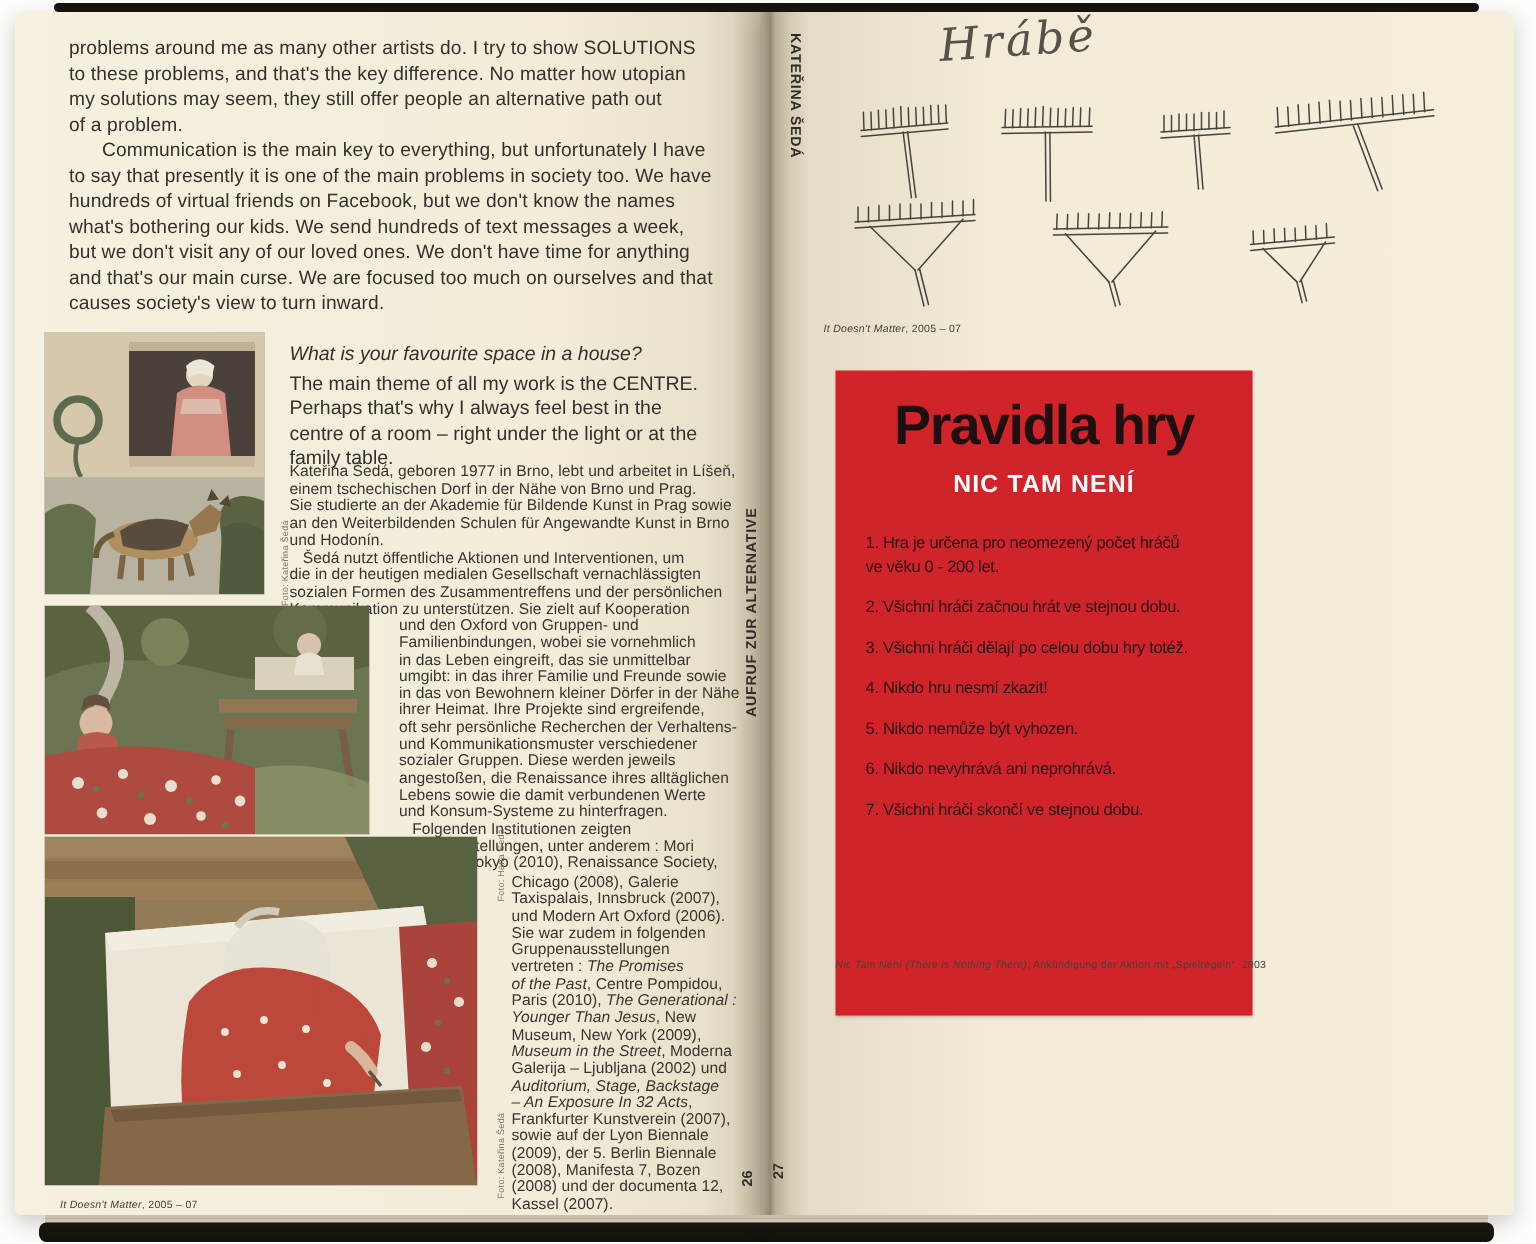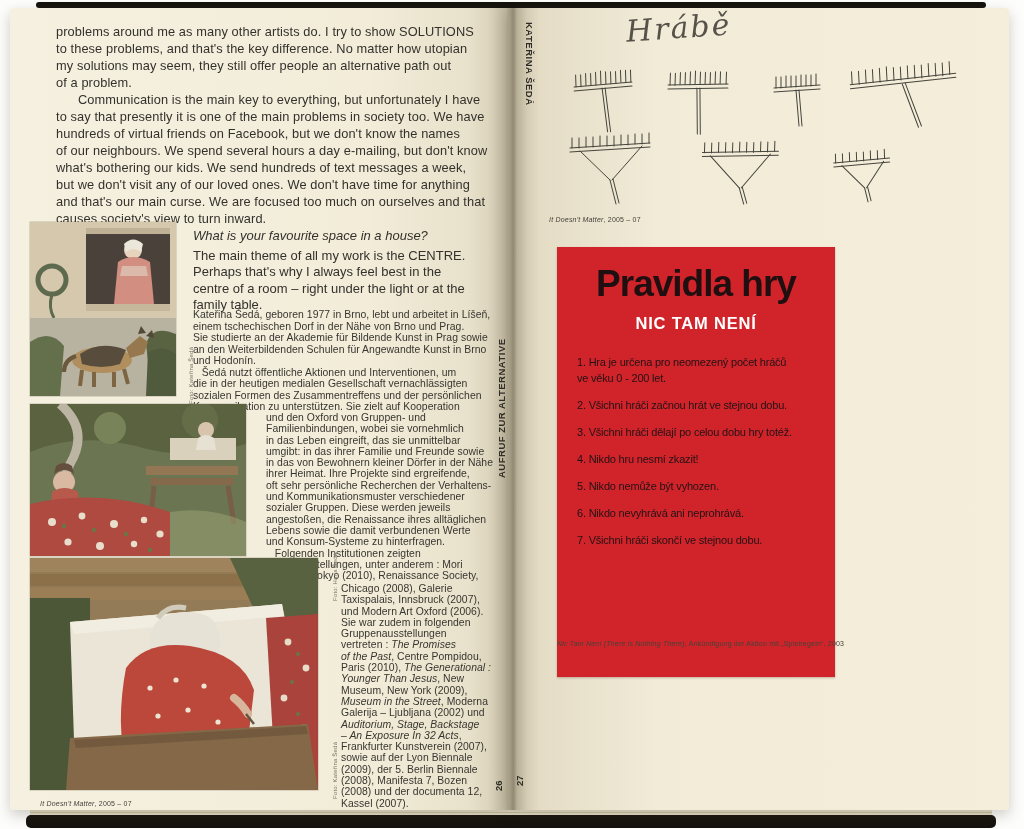--- a/index.html
+++ b/index.html
@@ -15,21 +15,21 @@
     background:linear-gradient(to right,#f6f0e0 0%,#f2ecd9 72%,#e8e1cb 92%,#d3cbb2 100%);
     box-shadow:0 5px 14px rgba(60,50,30,.25);}
   .page-right{left:508px;width:501px;border-radius:0 4px 4px 0;
     background:linear-gradient(to left,#f4eedb 0%,#f1ebd8 70%,#e4dcc5 94%,#ccc3a9 100%);
     box-shadow:0 5px 14px rgba(60,50,30,.25);}
   .spine-shadow{position:absolute;left:488px;top:8px;width:52px;height:802px;pointer-events:none;
     background:linear-gradient(to right,rgba(80,70,50,0) 0%,rgba(80,70,50,.16) 35%,rgba(45,38,24,.38) 49%,rgba(80,70,50,.20) 56%,rgba(80,70,50,.05) 75%,rgba(80,70,50,0) 100%);}
   .abs{position:absolute;}
   .tl{white-space:pre;}
   .it{font-style:italic;}
-  .intro{left:46px;top:15px;width:482px;font-size:12.8px;line-height:17px;letter-spacing:.1px;}
+  .intro{left:36px;top:15px;width:482px;font-size:12.8px;line-height:17px;letter-spacing:.1px;}
   .qa{left:183px;top:220px;width:330px;font-size:13px;line-height:16.5px;}
   .qa .q{font-style:italic;margin-bottom:3px;}
   .bio{font-size:10.4px;letter-spacing:.05px;color:#37352f;}
   .bio-wide{left:183px;top:301px;line-height:11.5px;}
   .bio-mid{left:256px;top:404px;line-height:11.3px;}
   .bio-narrow{left:331px;top:575px;line-height:11.3px;}
   .caption{font-size:7px;color:#45423a;letter-spacing:.2px;}
   .caption .it{font-style:italic;}
   .vrot{position:absolute;transform-origin:0 0;transform:rotate(-90deg);white-space:nowrap;}
   .vdown{position:absolute;writing-mode:vertical-rl;white-space:nowrap;}
@@ -58,21 +58,20 @@
   <div class="page page-left">
 
     <div class="abs intro" style="position:absolute;">
         <div class="tl"><span>problems around me as many other artists do. I try to show SOLUTIONS</span></div>
         <div class="tl"><span>to these problems, and that's the key difference. No matter how utopian</span></div>
         <div class="tl"><span>my solutions may seem, they still offer people an alternative path out</span></div>
         <div class="tl"><span>of a problem.</span></div>
         <div class="tl"><span>      Communication is the main key to everything, but unfortunately I have</span></div>
         <div class="tl"><span>to say that presently it is one of the main problems in society too. We have</span></div>
         <div class="tl"><span>hundreds of virtual friends on Facebook, but we don't know the names</span></div>
-        <div class="tl"><span>of our neighbours. We spend several hours a day e-mailing, but don't know</span></div>
         <div class="tl"><span>what's bothering our kids. We send hundreds of text messages a week,</span></div>
         <div class="tl"><span>but we don't visit any of our loved ones. We don't have time for anything</span></div>
         <div class="tl"><span>and that's our main curse. We are focused too much on ourselves and that</span></div>
         <div class="tl"><span>causes society's view to turn inward.</span></div>
       </div>
 
     <div class="photo" style="left:20px;top:214px;width:146px;height:174px;">
       <svg width="146" height="174" viewBox="0 0 146 174">
         <rect width="146" height="174" fill="#cdbfa6"></rect>
         <rect x="0" y="0" width="146" height="96" fill="#d3c5aa"></rect>

